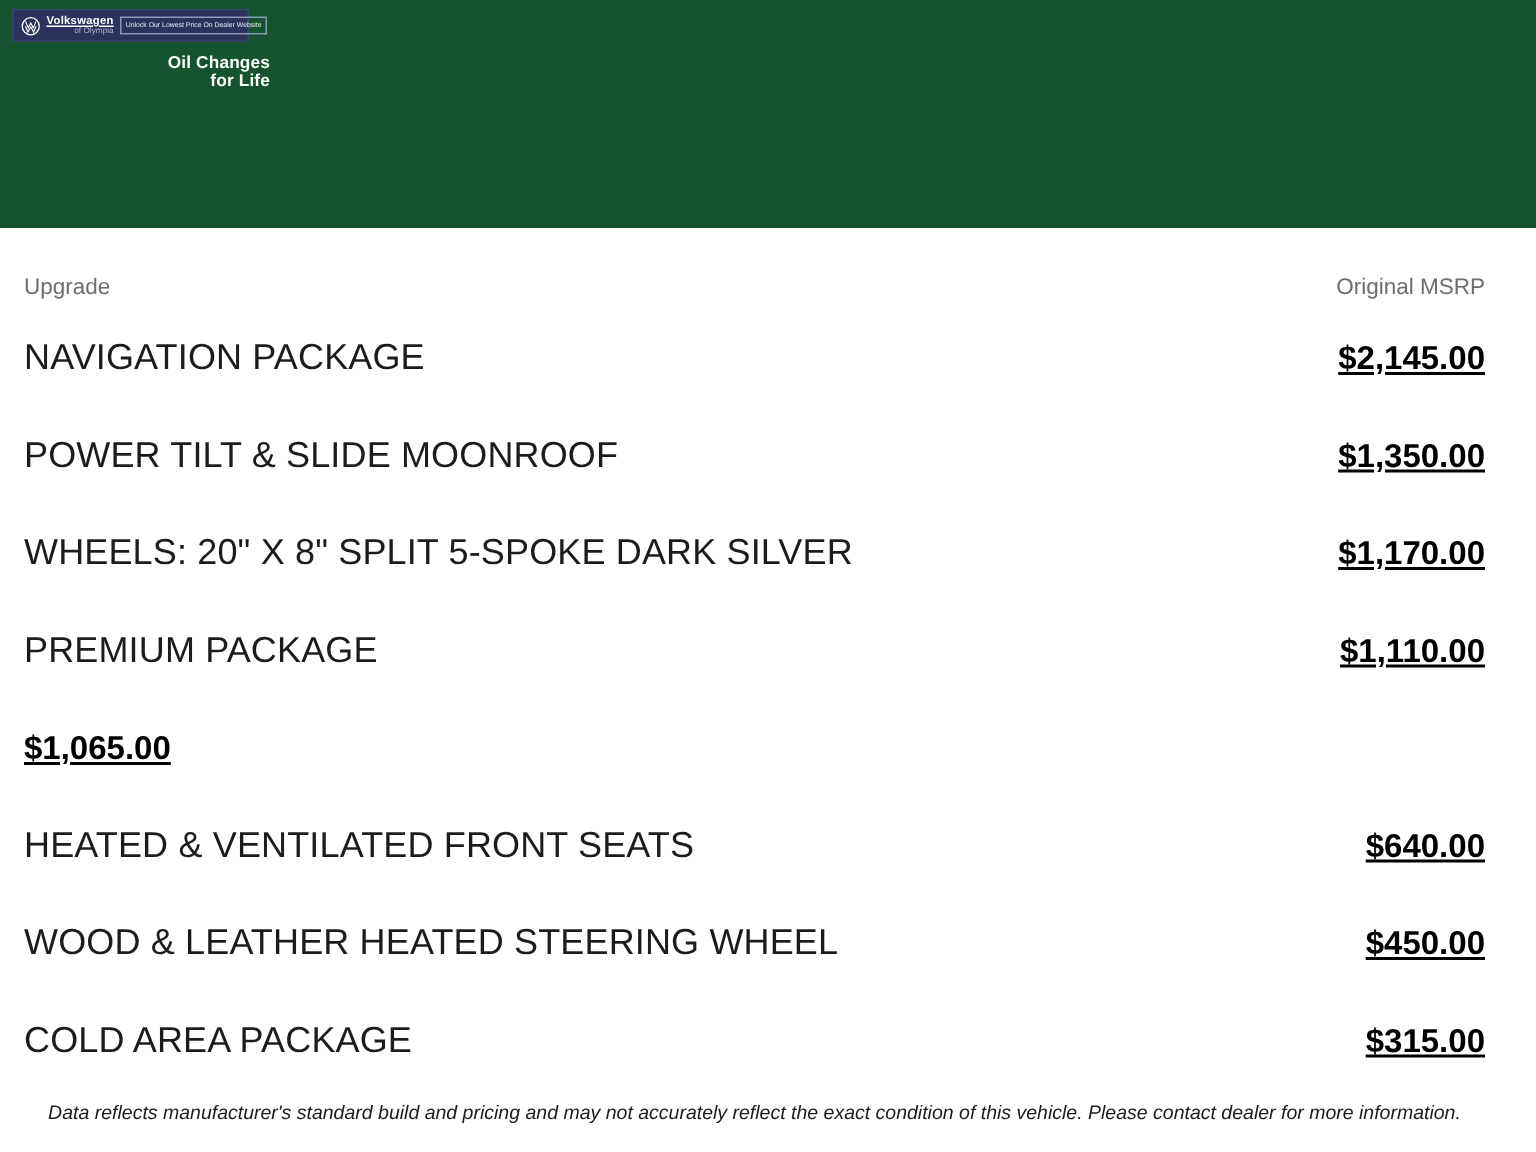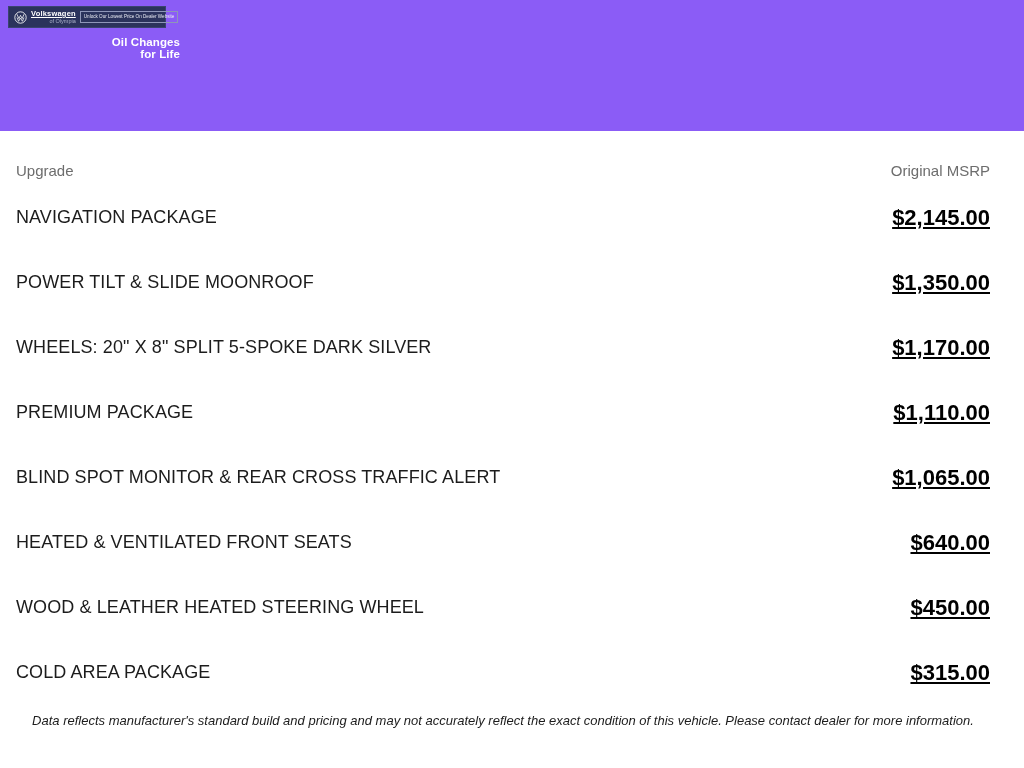--- a/index.html
+++ b/index.html
@@ -7,22 +7,22 @@
     width: 1024px; height: 768px;
     background: #ffffff;
     font-family: "Liberation Sans", sans-serif;
     overflow: hidden;
   }
   .page { position: relative; width: 1024px; height: 768px; }
 
   
   .hero {
     position: relative;
-    width: 100%; height: 131px;
-    background: #8b5cf6;
+    width: 100%; height: 152px;
+    background: #14532d;
   }
   .dealer-banner { position: absolute; top: 6px; left: 8px; width: 162px; }
   .banner-bar {
     display: flex; align-items: center;
     background: #2b335c;
     border: 1px solid #3a4470;
     height: 22px; width: 158px;
     padding: 0 2px 0 5px;
     box-sizing: border-box;
   }
@@ -66,21 +66,21 @@
     display: flex; justify-content: space-between; align-items: center;
     height: 21px;
     color: #6d6d6d; font-size: 15px;
   }
   .rows { margin-top: 4px; }
   .row {
     display: flex; justify-content: space-between; align-items: center;
     height: 65px;
   }
   .row .name {
-    color: #1c1c1c; font-size: 18px; letter-spacing: 0.1px;
+    color: #1c1c1c; font-size: 24px; letter-spacing: 0.1px;
     white-space: nowrap;
   }
   .row .price {
     color: #000000; font-size: 22px; font-weight: bold;
     white-space: nowrap;
     text-decoration: underline;
   }
   .disclaimer {
     margin: 9px 0 0 0;
     color: #1c1c1c; font-size: 13px; font-style: italic;
@@ -135,21 +135,20 @@
           <span class="name">WHEELS: 20" X 8" SPLIT 5-SPOKE DARK SILVER</span>
           <span class="price">$1,170.00</span>
         </div>
 
         <div class="row">
           <span class="name">PREMIUM PACKAGE</span>
           <span class="price">$1,110.00</span>
         </div>
 
         <div class="row">
-          <span class="name">BLIND SPOT MONITOR &amp; REAR CROSS TRAFFIC ALERT</span>
           <span class="price">$1,065.00</span>
         </div>
 
         <div class="row">
           <span class="name">HEATED &amp; VENTILATED FRONT SEATS</span>
           <span class="price">$640.00</span>
         </div>
 
         <div class="row">
           <span class="name">WOOD &amp; LEATHER HEATED STEERING WHEEL</span>

